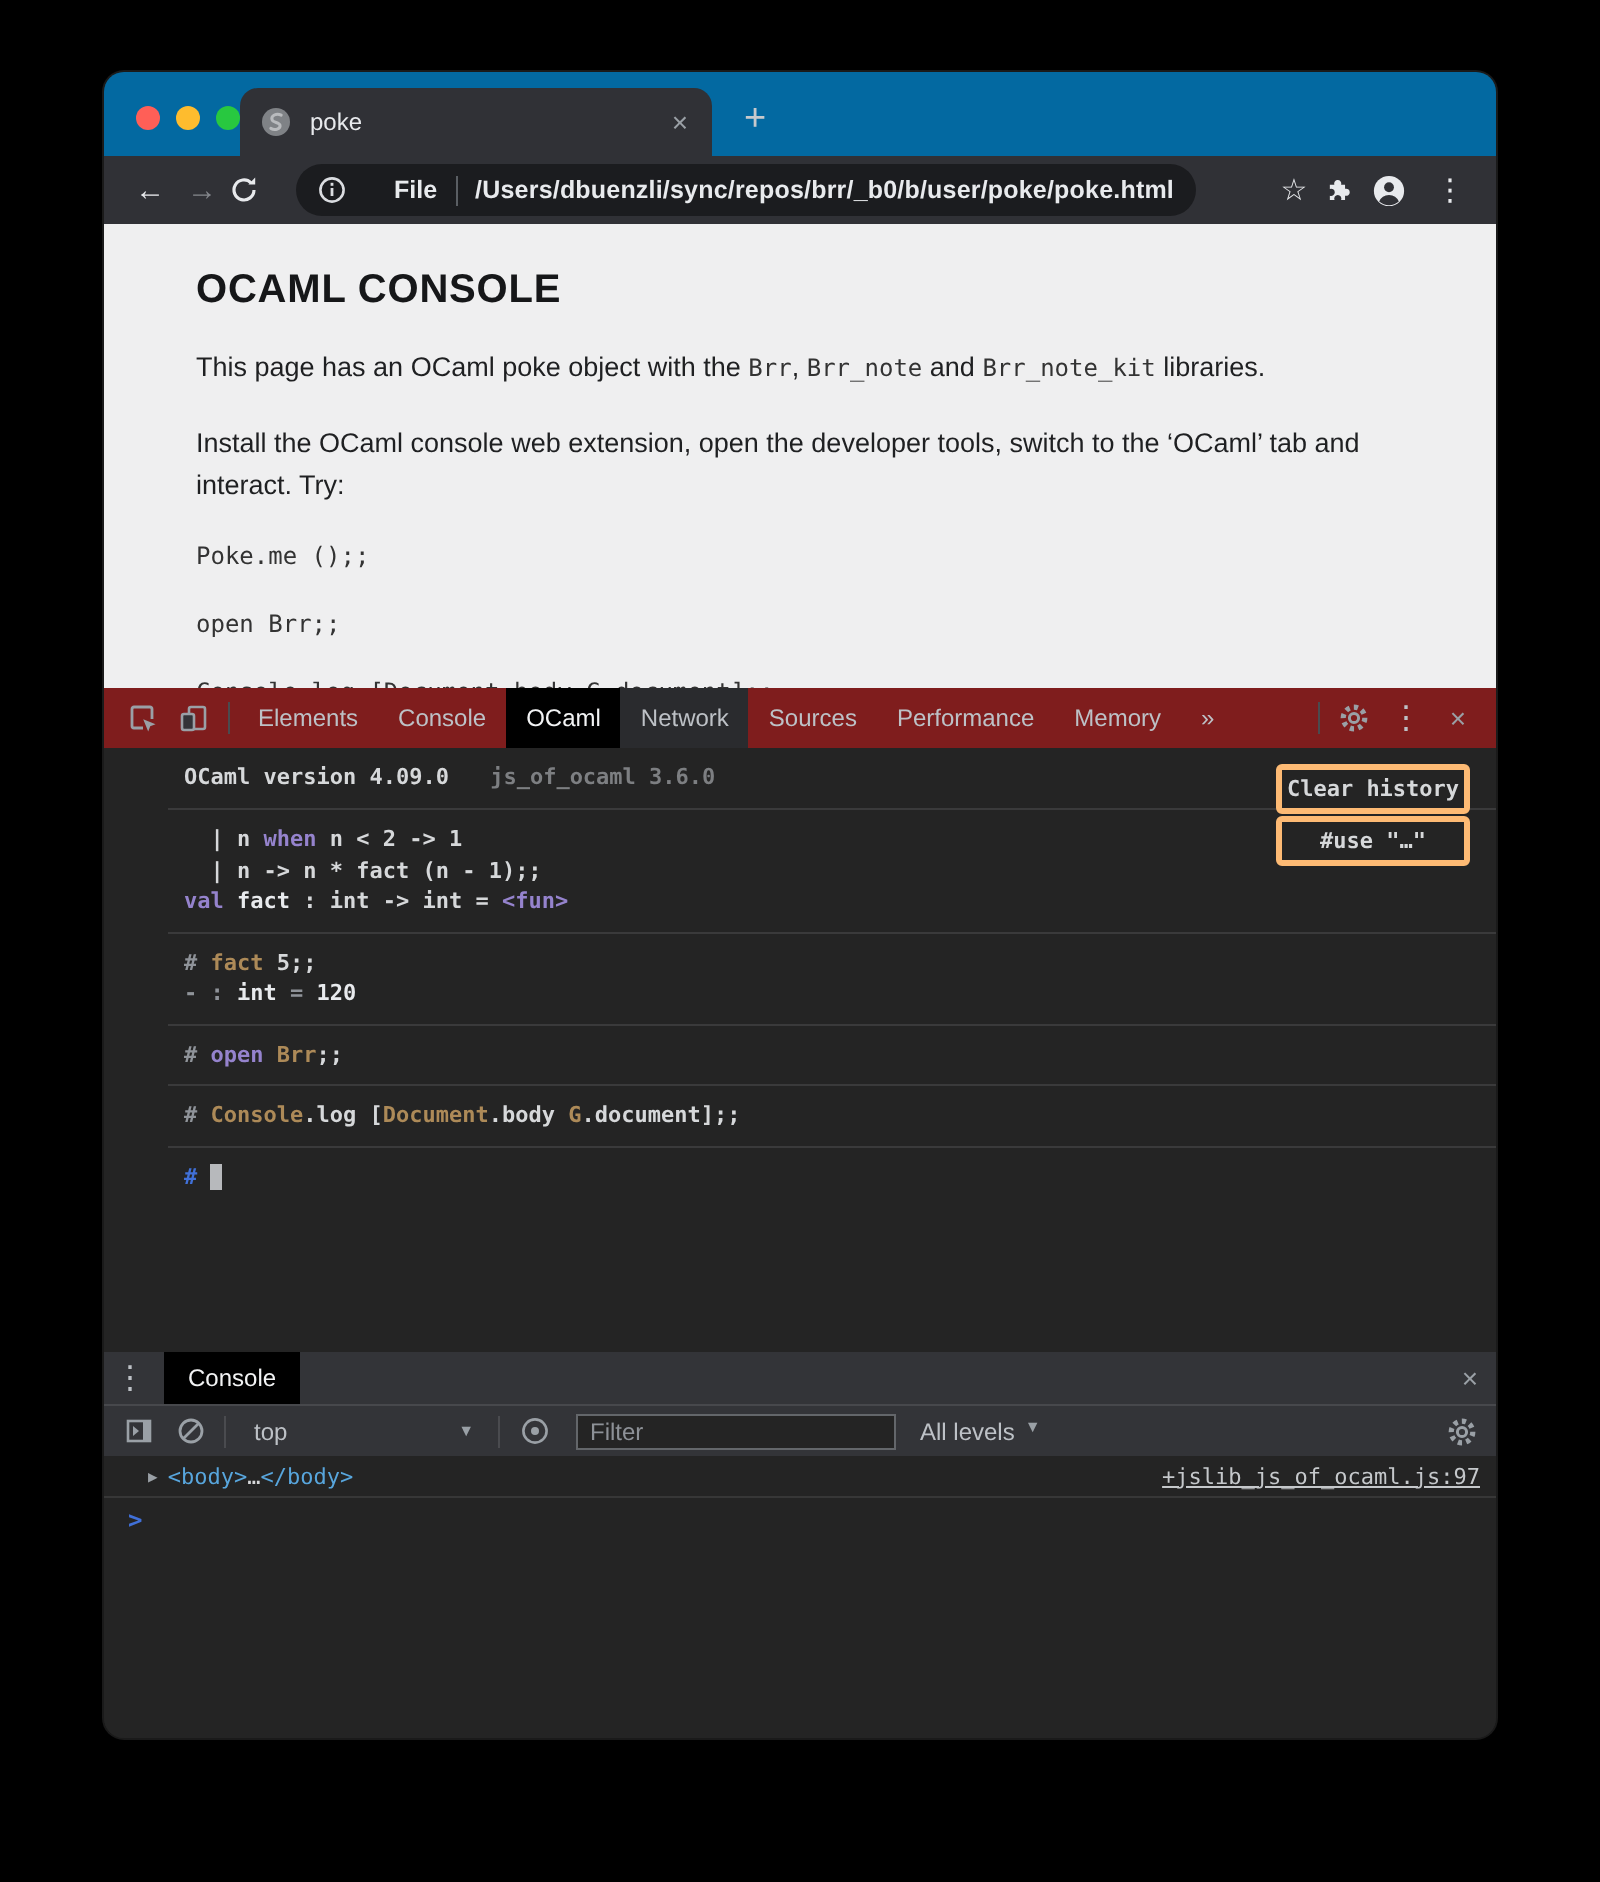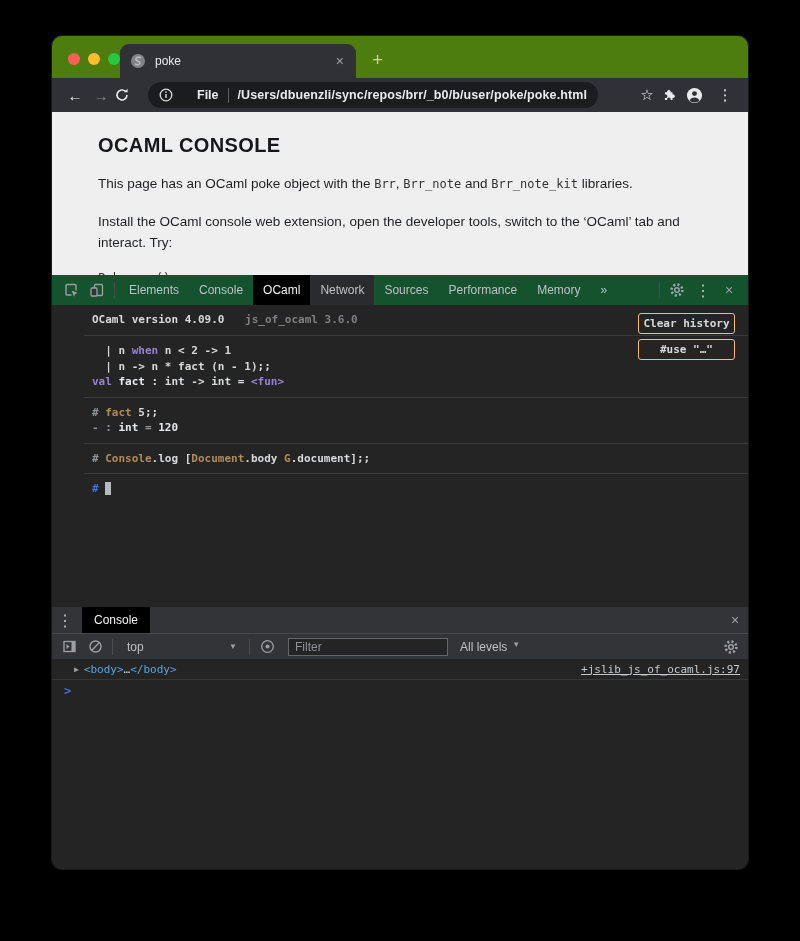--- a/index.html
+++ b/index.html
@@ -3,21 +3,21 @@
 <meta charset="utf-8">
 <style>
   * { margin:0; padding:0; box-sizing:border-box; }
   html,body { width:800px; height:941px; background:#000; font-family:"Liberation Sans", sans-serif; }
   #window {
     position:absolute; left:52px; top:36px; width:696px; height:833px;
     border-radius:10px; overflow:hidden; background:#242424;
     box-shadow:0 0 0 1px rgba(255,255,255,0.10), 0 24px 60px rgba(0,0,0,0.65);
   }
   
-  .tabstrip { height:42px; background:#4d7c0f; display:flex; align-items:flex-end; position:relative; }
+  .tabstrip { height:42px; background:#0369a1; display:flex; align-items:flex-end; position:relative; }
   .lights { position:absolute; left:16px; top:17px; display:flex; gap:8px; }
   .light { width:12px; height:12px; border-radius:50%; }
   .tab {
     margin-left:68px; width:236px; height:34px; background:#303136;
     border-radius:9px 9px 0 0; display:flex; align-items:center; padding:0 10px;
   }
   .favicon { width:16px; height:16px; flex:0 0 16px; }
   .tab-title { flex:1; margin-left:9px; color:#e8eaed; font-size:12px; }
   .tab-close { color:#9aa0a6; font-size:14px; line-height:14px; padding:0 2px; cursor:default; }
   .newtab { margin:0 0 9px 16px; color:#c7c9cc; font-size:19px; line-height:19px; }
@@ -29,48 +29,48 @@
     height:26px; width:450px; margin-left:8px; background:#1b1c1f; border-radius:13px;
     display:flex; align-items:center; padding:0 11px; overflow:hidden;
   }
   .scheme-chip { display:flex; align-items:center; gap:24px; }
   .scheme { color:#e8eaed; font-size:12.5px; font-weight:bold; }
   .pill-div { width:1px; height:15px; background:#5a5e63; margin:0 9px 0 9px; }
   .url { color:#e8eaed; font-size:12.5px; font-weight:600; white-space:nowrap; letter-spacing:0.1px; }
   .tb-spacer { flex:1; }
   .tb-icon { width:26px; text-align:center; color:#e8eaed; font-size:15px; }
   
-  .page { height:163px; background:#efeff0; color:#1f2022; padding:22px 46px 0; overflow:hidden; }
+  .page { height:232px; background:#efeff0; color:#1f2022; padding:22px 46px 0; overflow:hidden; }
   .page h1 { font-size:20px; letter-spacing:0.4px; color:#161719; margin:0 0 17px; }
   .page p { font-size:13.5px; line-height:1.55; max-width:606px; margin:0 0 17px; }
   .page code, .codeline { font-family:"DejaVu Sans Mono", monospace; font-size:12px; color:#333; }
   .codeline { margin:0 0 20px; }
   
-  .dtbar { height:30px; background:#14532d; display:flex; align-items:center; padding:0 6px; color:#bdc1c6; }
+  .dtbar { height:30px; background:#7f1d1d; display:flex; align-items:center; padding:0 6px; color:#bdc1c6; }
   .dt-icon { width:26px; height:30px; display:flex; align-items:center; justify-content:center; }
   .dt-div { width:1px; height:16px; background:#4a4b4f; margin:0 4px; }
   .dt-tab { padding:0 10px; line-height:30px; font-size:12px; white-space:nowrap; }
   .dt-tab.sel { background:#000; color:#f2f3f4; }
   .dt-tab.shade { background:#2a2b2e; }
   .dt-right { margin-left:auto; display:flex; align-items:center; }
   .dt-x { font-size:14px; color:#9aa0a6; width:26px; text-align:center; }
   
   .opanel { height:302px; background:#242424; position:relative; font-family:"DejaVu Sans Mono", monospace;margin-left:32px; }
   .o-head { padding:8px 8px 9px; border-bottom:1px solid #3a3a3b; font-size:11px; font-weight:bold; }
   .o-ver { color:#d6d8da; }
   .o-jsoo { color:#7d7f82; margin-left:14px; }
   .o-row { padding:7px 8px; border-bottom:1px solid #3a3a3b; }
   .o-row:last-child { border-bottom:none; }
   .o-line { font-size:11px; line-height:15.5px; font-weight:bold; white-space:pre; color:#d6d8da; }
   .t-p { color:#8f9399; } .t-kw { color:#9583cd; } .t-mod { color:#ad8a58; }
   .t-pl { color:#d6d8da; } .t-b { color:#e8eaed; } .t-bl { color:#4070d8; }
   .t-cur { display:inline-block; width:6px; height:13px; background:#b7b9bc; vertical-align:text-bottom; }
   .o-btn {
     position:absolute; right:13px; width:97px; text-align:center;
-    border:1px solid #fdba74; border-radius:3px; background:transparent;
+    border:3px solid #fdba74; border-radius:3px; background:transparent;
     color:#d6d8da; font:bold 11px "DejaVu Sans Mono", monospace; padding:3px 0;
   }
   #btn-clear { top:8px; } #btn-use { top:34px; }
   
   .drawerhead { height:26px; background:#333438; display:flex; align-items:center; color:#bdc1c6; }
   .drawer-tab { background:#000; color:#f2f3f4; height:26px; line-height:26px; padding:0 12px; font-size:12px; margin-left:4px; }
   .drawerbar { height:26px; background:#333438; border-top:1px solid #47484c; display:flex; align-items:center; padding:0 4px; color:#bdc1c6; font-size:12px; }
   .ctx { width:128px; display:flex; align-items:center; justify-content:space-between; padding:0 8px 0 10px;gap:36px; }
   .caret { font-size:8px; color:#9aa0a6; }
   .filter-input {
@@ -200,20 +200,23 @@
         <div class="o-row">
           <div class="o-line"><span class="t-pl">  | n </span><span class="t-kw">when</span><span class="t-pl"> n &lt; 2 -&gt; 1</span></div>
           <div class="o-line"><span class="t-pl">  | n -&gt; n * fact (n - 1);;</span></div>
           <div class="o-line"><span class="t-kw">val</span><span class="t-pl"> </span><span class="t-b">fact</span><span class="t-pl"> : int -&gt; int = </span><span class="t-kw">&lt;fun&gt;</span></div>
         </div>
         <div class="o-row">
           <div class="o-line"><span class="t-p"># </span><span class="t-mod">fact</span><span class="t-pl"> 5;;</span></div>
           <div class="o-line"><span class="t-p">- : </span><span class="t-b">int</span><span class="t-p"> = </span><span class="t-b">120</span></div>
         </div>
         <div class="o-row">
+          <div class="o-line"><span class="t-p"># </span><span class="t-kw">open</span><span class="t-pl"> </span><span class="t-mod">Brr</span><span class="t-pl">;;</span></div>
+        </div>
+        <div class="o-row">
           <div class="o-line"><span class="t-p"># </span><span class="t-mod">Console</span><span class="t-pl">.log [</span><span class="t-mod">Document</span><span class="t-pl">.body </span><span class="t-mod">G</span><span class="t-pl">.document];;</span></div>
         </div>
         <div class="o-row">
           <div class="o-line"><span class="t-bl"># </span><span class="t-cur"></span></div>
         </div>
       </div>
     <button class="o-btn" id="btn-clear">Clear history</button>
     <button class="o-btn" id="btn-use">#use "…"</button>
   </div>
 

